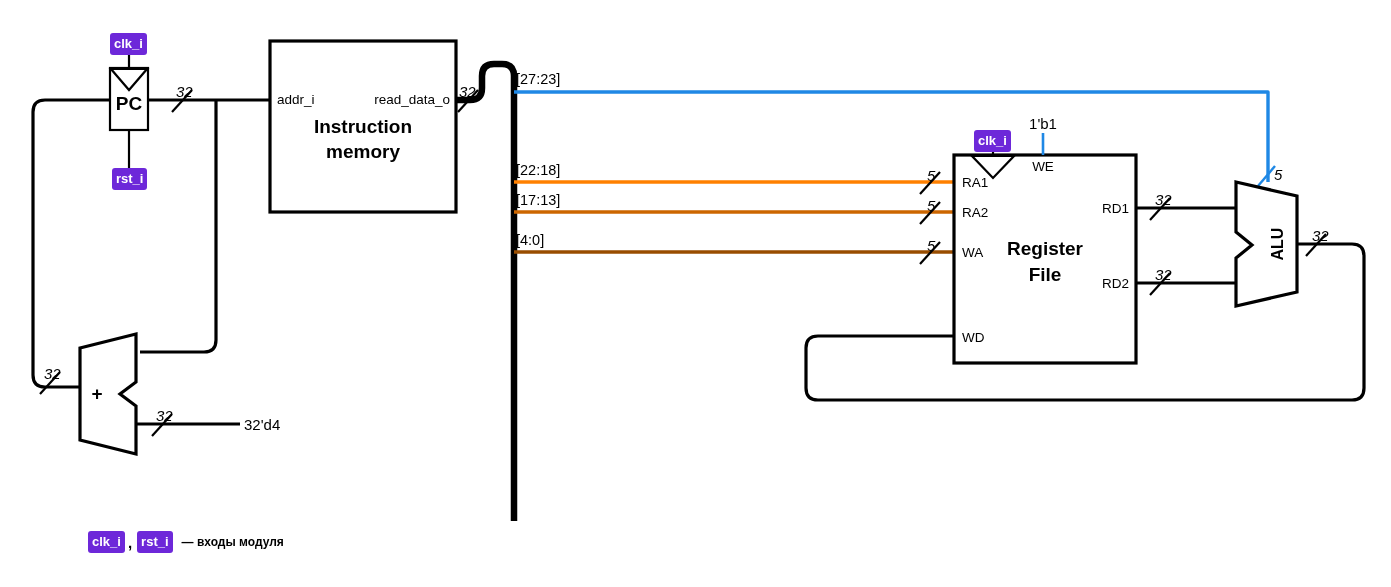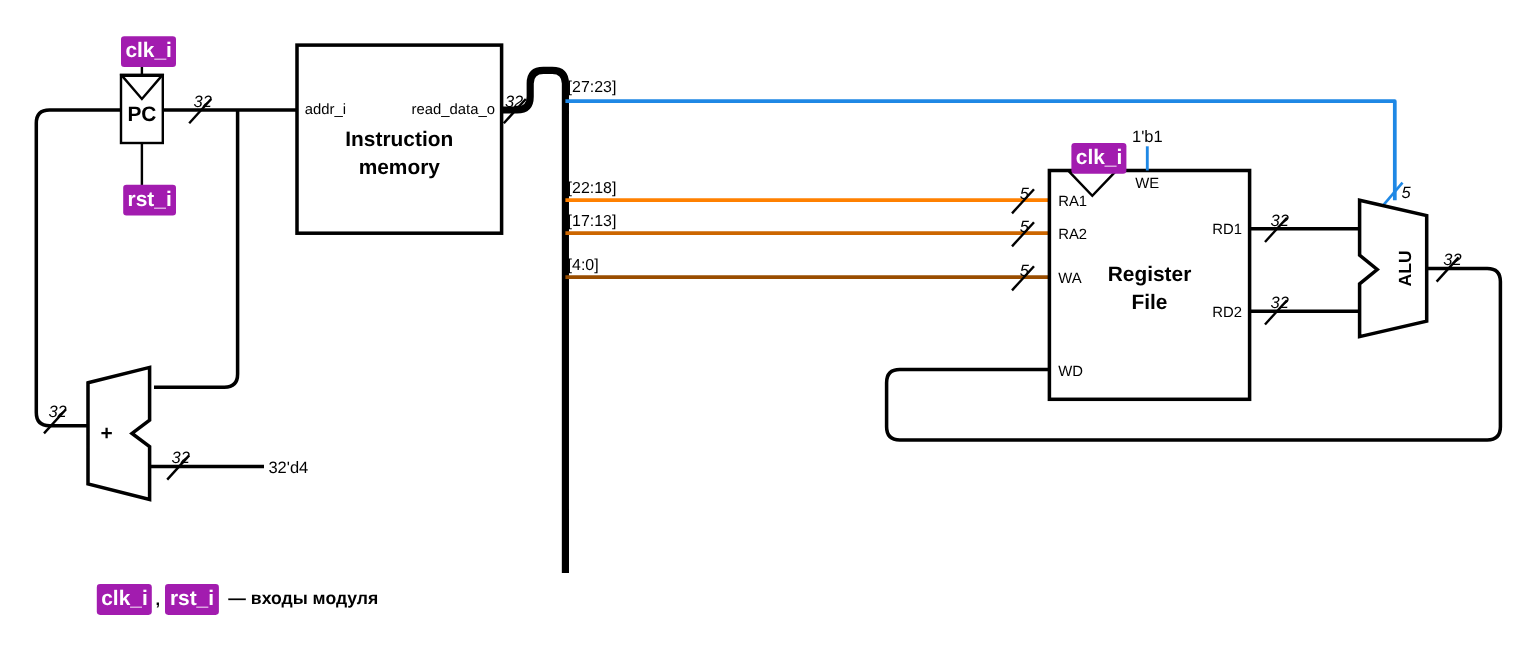--- a/index.html
+++ b/index.html
@@ -36,42 +36,42 @@
   text { font-family: "Liberation Sans", sans-serif; fill: #000000; }
   .t-port   { font-size: 13.5px; }
   .t-width  { font-size: 15px; font-style: italic; }
   .t-blk    { font-size: 19px; font-weight: bold; }
   .t-blk-sm { font-size: 16px; font-weight: bold; }
   .t-const  { font-size: 15px; }
   .t-seg    { font-size: 14.5px; }
 
   .sig-chip {
     position: absolute;
-    background: #a21caf;
+    background: #6d28d9;
     color: #ffffff;
     font-family: "Liberation Sans", sans-serif;
-    font-size: 19px;
+    font-size: 13px;
     font-weight: bold;
     line-height: 1;
     padding: 4px 4px 5px 4px;
     border-radius: 3px;
     white-space: nowrap;
   }
   .legend-row {
     position: absolute;
     left: 88px;
     top: 531px;
     display: flex;
     align-items: center;
     gap: 3px;
     white-space: nowrap;
   }
   .legend-row .sig-chip { position: static; }
   .legend-comma { font-size: 15px; font-weight: bold; color: #000; padding: 0 2px 0 0; }
-  .legend-text  { font-size: 16px; font-weight: bold; color: #000; margin-left: 6px; font-family: "Liberation Sans", sans-serif; }
+  .legend-text  { font-size: 12px; font-weight: bold; color: #000; margin-left: 6px; font-family: "Liberation Sans", sans-serif; }
 </style>
 </head>
 <body>
 
 <div id="stage">
 
   <svg id="diagram" viewBox="0 0 1391 587">
 
     <path class="wire" d="M 110 100 L 45 100 Q 33 100 33 112 L 33 375 Q 33 387 45 387 L 80 387"></path>
 

